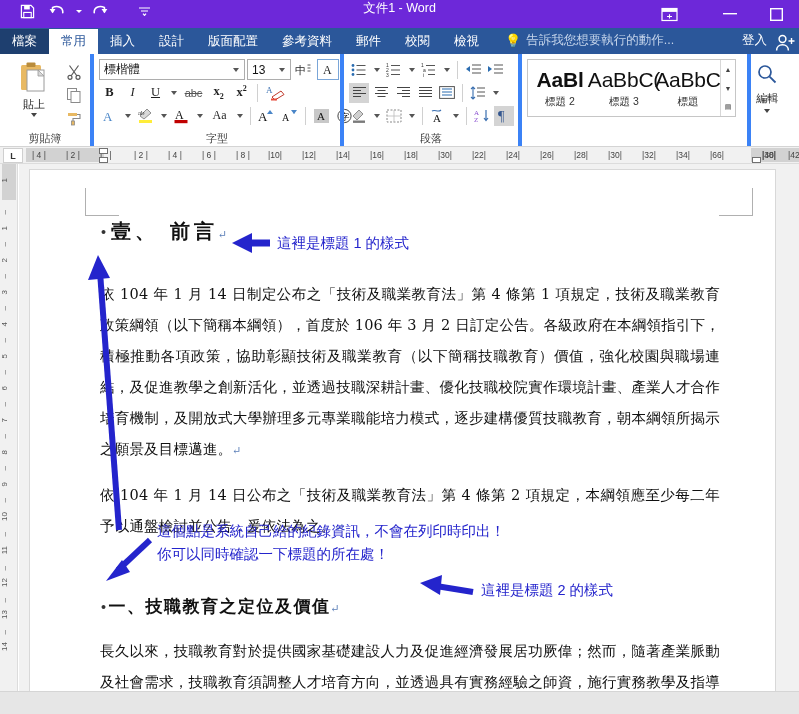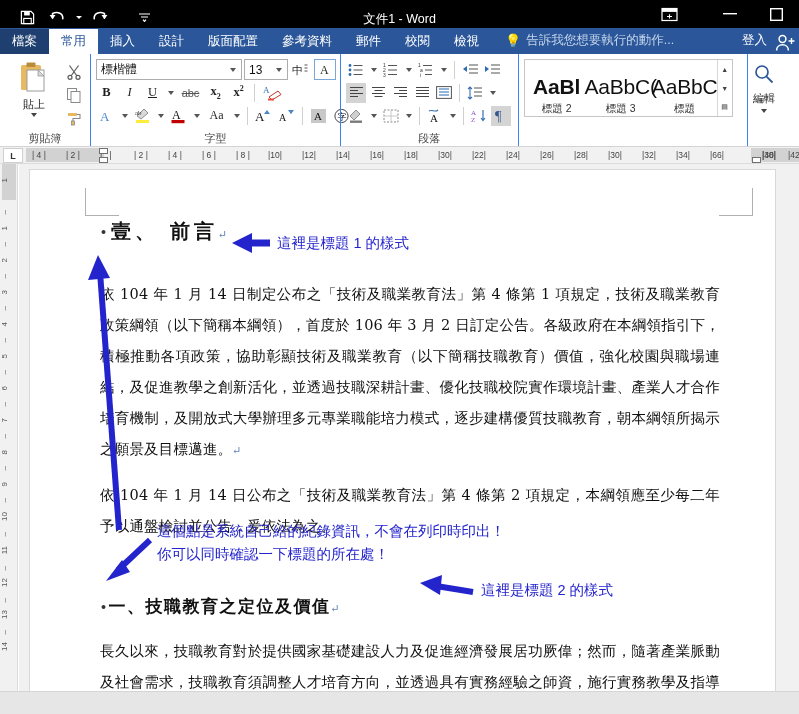--- a/index.html
+++ b/index.html
@@ -8,22 +8,22 @@
     width: 799px; height: 714px;
     font-family: "Liberation Sans", sans-serif;
     background: #ffffff;
     overflow: hidden;
     position: relative;
     -webkit-font-smoothing: antialiased;
   }
 
   
   .titlebar {
-    height: 28px; background: #000000; position: relative;
-    display: flex; align-items: flex-end;
+    height: 28px; background: #6d28d9; position: relative;
+    display: flex; align-items: flex-start;
   }
   .qat { display:flex; align-items:center; padding-left: 12px; gap: 0px; }
   .qat-btn {
     width: 30px; height: 22px; display:flex; align-items:center; justify-content:center;
     color:#ffffff;
   }
   .qat-btn svg { display:block; }
   .qat-caret { width: 13px; height:22px; display:flex; align-items:center; justify-content:center; }
   .qat-caret:after{ content:""; border-left:3px solid transparent; border-right:3px solid transparent; border-top:3px solid #fff; display:block;}
   .title-text {
@@ -46,21 +46,21 @@
   .tellme .bulb { color:#c5d4ea; font-size:13px; }
   .signin { color:#ffffff; font-size:12.5px; padding:4px 6px 5px 10px; margin-left:auto;}
   .acct-icon { color:#fff; padding:2px 4px 2px 2px; display:flex;align-items:center;}
 
   
   .ribbon {
     height: 93px; background:#ffffff; border-bottom:1px solid #d4d4d4;
     display:flex; align-items:stretch; position:relative;
   }
   .rgroup { position:relative; padding: 2px 5px 0 5px; display:flex; flex-direction:column; }
-  .rgroup + .rgroup { border-left:1px solid #3b82f6; }
+  .rgroup + .rgroup { border-left:4px solid #3b82f6; }
   .rgroup-body { flex:1; display:flex; align-items:flex-start; padding-top:3px;}
   .rgroup-label {
     height:16px; text-align:center; font-size:11px; color:#444; line-height:16px;
     position:relative;
   }
 
   
   .clip { width:58px; display:flex; flex-direction:column; align-items:center; }
   .paste-ico { margin-top:2px; }
   .paste-lbl { font-size:11px; color:#222; line-height:12px; margin-top:1px;}
@@ -87,21 +87,21 @@
   .vsep{width:1px;height:18px;background:#d0d0d0;margin:0 3px;}
 
   
   .paragrp { width:178px; }
   .pbtn { width:20px;height:20px;display:flex;align-items:center;justify-content:center;}
   .pbtn.sel{ background:#d4d4d4; }
 
   
   .stylegrp { width:230px; }
   .gallery { border:1px solid #c6c6c6; height:58px; display:flex; background:#fff; }
-  .st-item { width:64px; display:flex;flex-direction:column;align-items:center;justify-content:flex-end; }
+  .st-item { width:64px; display:flex;flex-direction:column;align-items:center;justify-content:center; }
   .st-prev { font-size:21px; color:#111; line-height:24px; letter-spacing:-.2px;}
   .st-prev.b { font-weight:bold; }
   .st-name { font-size:10.5px; color:#333; margin-top:3px;}
   .gal-scroll { width:15px; border-left:1px solid #d7d7d7; display:flex;flex-direction:column;justify-content:space-between; padding:1px 0;}
   .gs { height:17px;display:flex;align-items:center;justify-content:center;font-size:7px;color:#444;}
 
   
   .editgrp{ width:52px; align-items:flex-start;}
   .edit-btn{display:flex;flex-direction:column;align-items:center;padding-top:4px;}
   .edit-lbl{font-size:11px;color:#222;margin-top:2px;}

